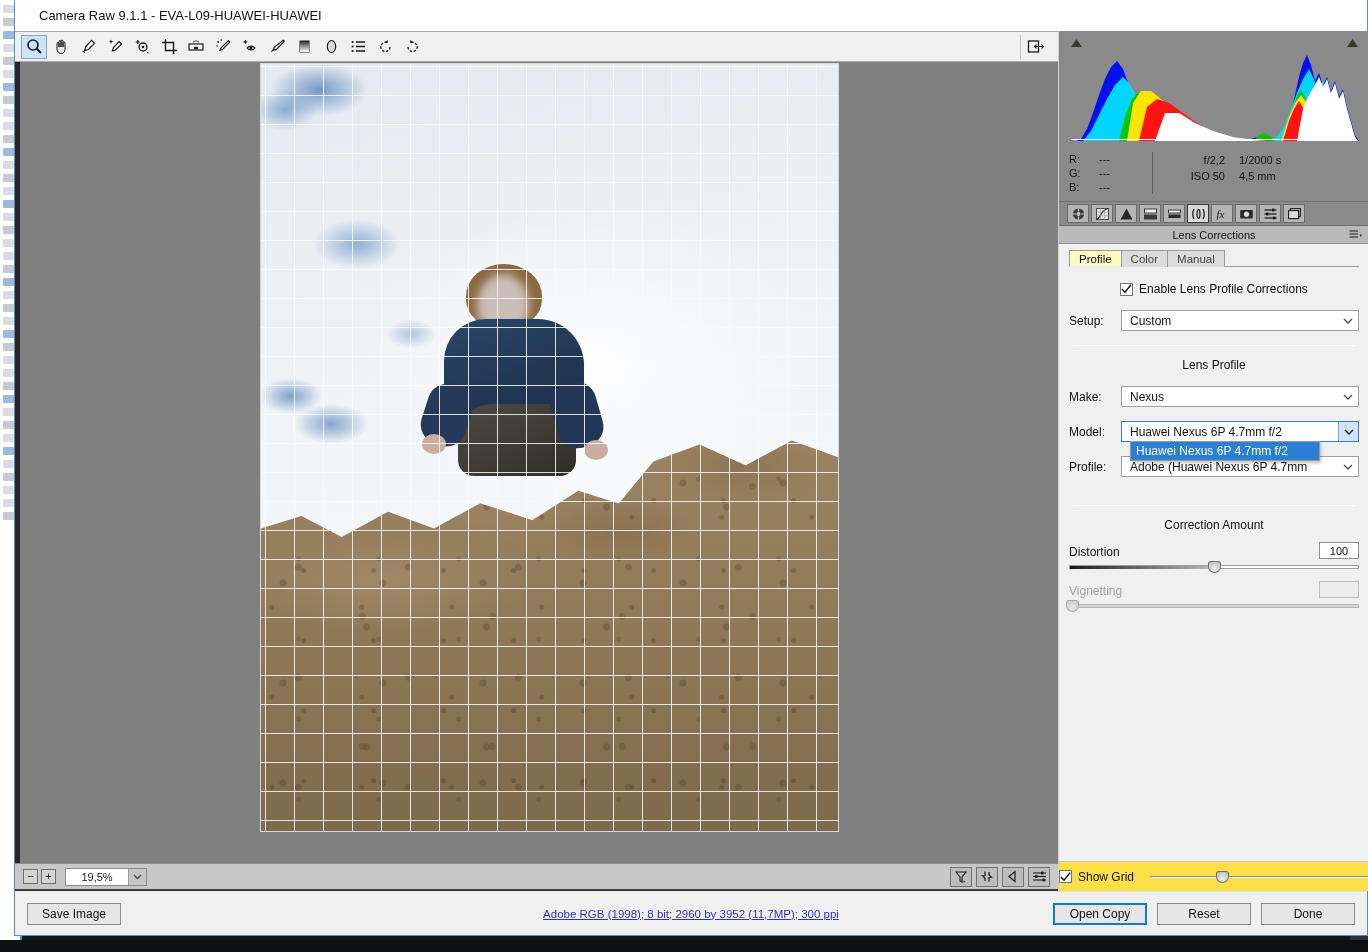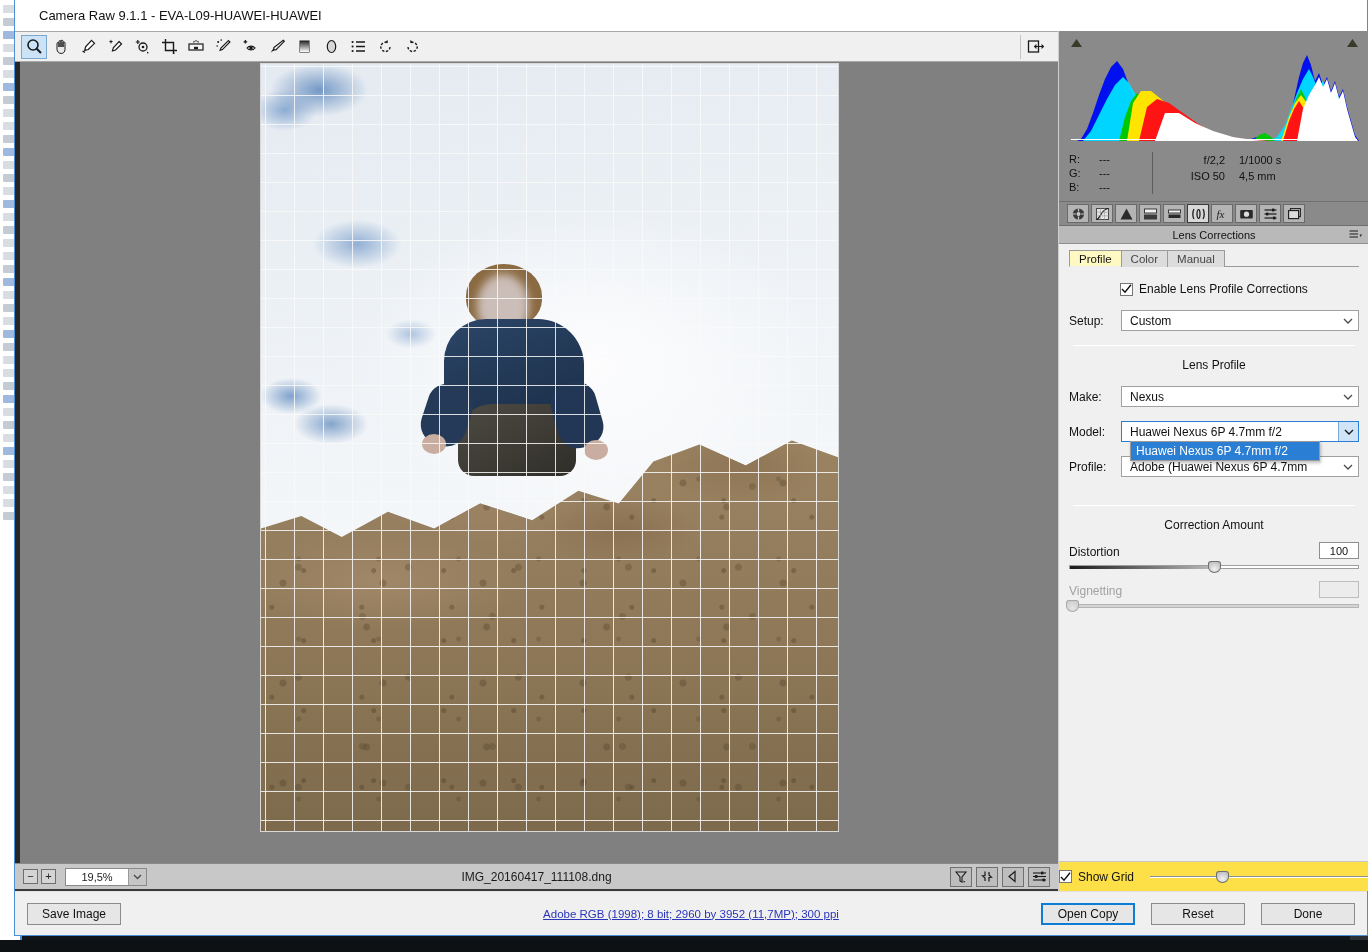--- a/index.html
+++ b/index.html
@@ -380,21 +380,21 @@
     height: 22px; min-width: 94px; padding: 0 14px;
     border: 1px solid #8c8c8c; background: #e6e6e6;
     font-size: 12px; color: #111; cursor: pointer;
     font-family: "Liberation Sans", sans-serif;
   }
   .btn.primary { border: 2px solid #0c7cd5; }
   #info-link {
     position: absolute; left: 0; right: 0; text-align: center;
     font-size: 11.5px; color: #2a35b8; text-decoration: underline; cursor: pointer;
   }
-  #right-btns { margin-left: auto; display: flex; gap: 16px; z-index: 2; align-items: center; }
+  #right-btns { margin-left: auto; display: flex; gap: 10px; z-index: 2; align-items: center; }
 </style>
 </head>
 <body>
 
 <div id="bg-root">
   <div id="bg-left-window">
       <div class="bg-line "></div>
       <div class="bg-line b"></div>
       <div class="bg-line l"></div>
       <div class="bg-line "></div>
@@ -626,21 +626,20 @@
         <div class="zoom-btn">−</div>
         <div class="zoom-btn">+</div>
         <div id="zoom-combo">
           <div id="zoom-value">19,5%</div>
           <div id="zoom-arrow">
             <svg width="9" height="6" viewBox="0 0 9 6">
                 <path d="M1 1l3.5 3.5L8 1" fill="none" stroke="#4a4a4a" stroke-width="1.3"></path>
               </svg>
           </div>
         </div>
-        <div id="filename">IMG_20160417_111108.dng</div>
         <div id="status-right">
           <div class="sb-btn">
             <svg width="14" height="13" viewBox="0 0 14 13">
                 <path d="M2 2l4 5v4l2 1V7l4-5z" fill="none" stroke="#1a1a1a" stroke-width="1.1"></path>
                 <path d="M9.5 10.5l2 1.4-2 .5z" fill="#1a1a1a"></path>
               </svg>
           </div>
           <div class="sb-btn">
             <svg width="14" height="13" viewBox="0 0 14 13">
                 <path d="M5 1.5v4l-2.5.2L5 8V11" fill="none" stroke="#1a1a1a" stroke-width="1.2"></path>
@@ -723,21 +722,21 @@
               <span>---</span>
             </div>
           <div>
               <span class="lbl">B:</span>
               <span>---</span>
             </div>
         </div>
         <div id="exif-readout">
           <div>
             <span class="c1">f/2,2</span>
-            <span>1/1000 s</span>
+            <span>1/2000 s</span>
           </div>
           <div>
             <span class="c1">ISO 50</span>
             <span>4,5 mm</span>
           </div>
         </div>
       </div>
 
       <div id="panel-icons">
         <div class="p-icon">

